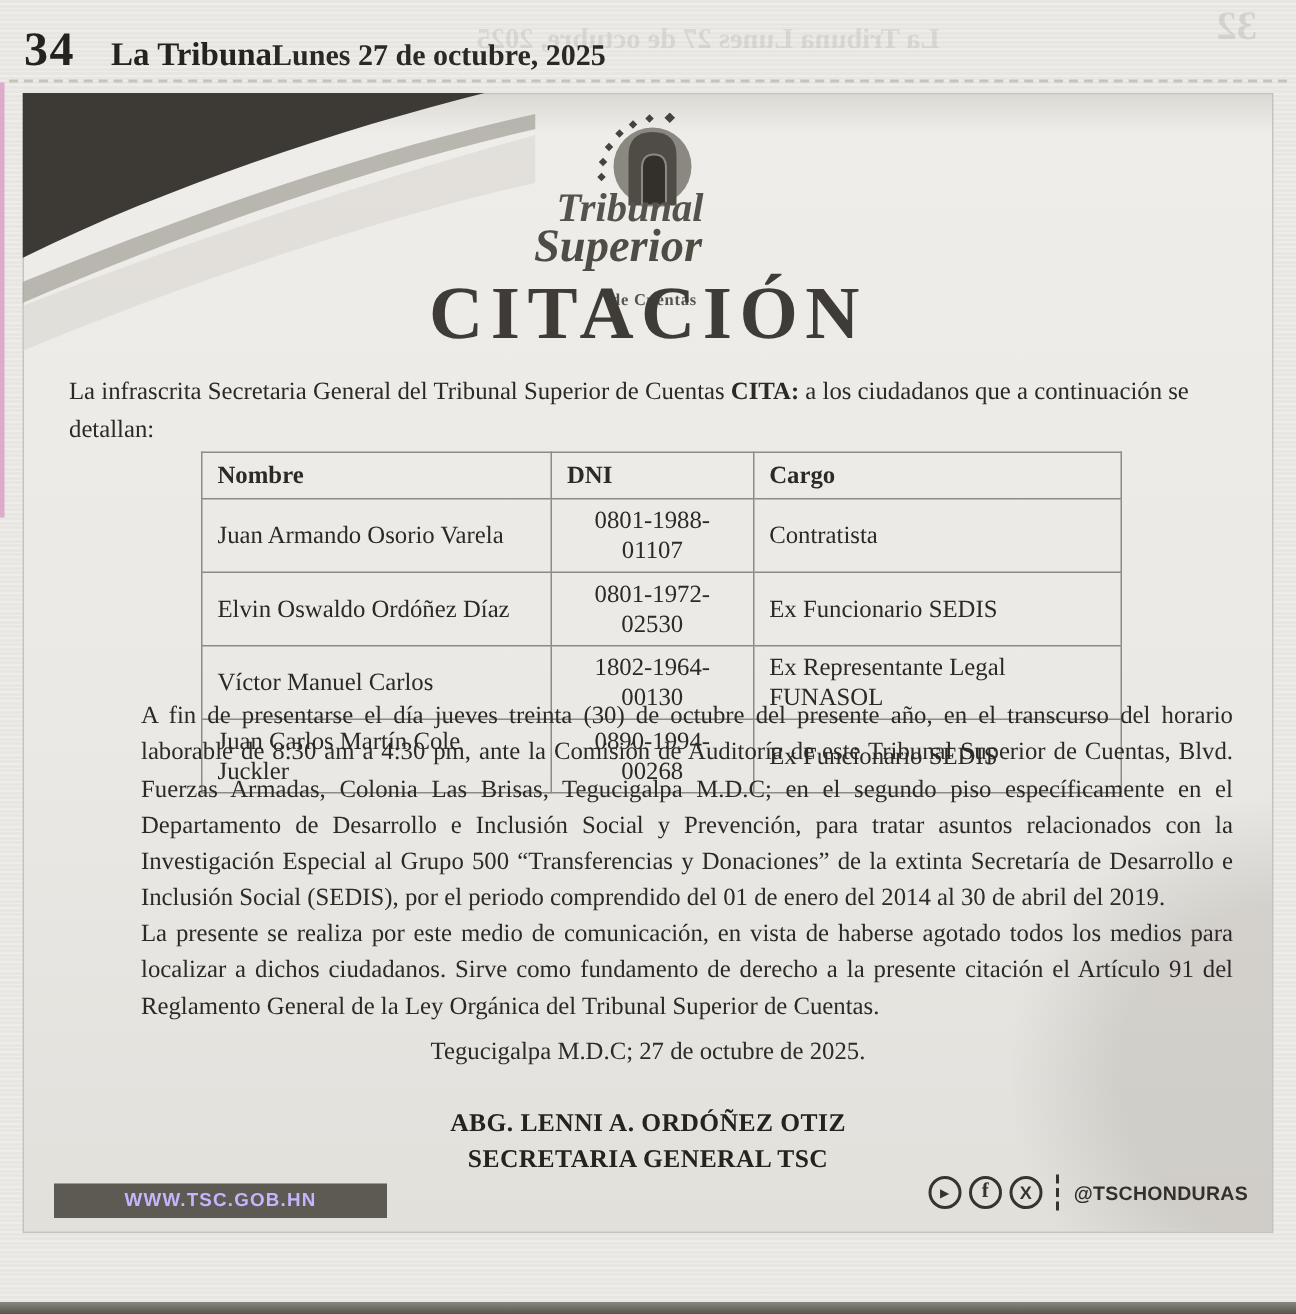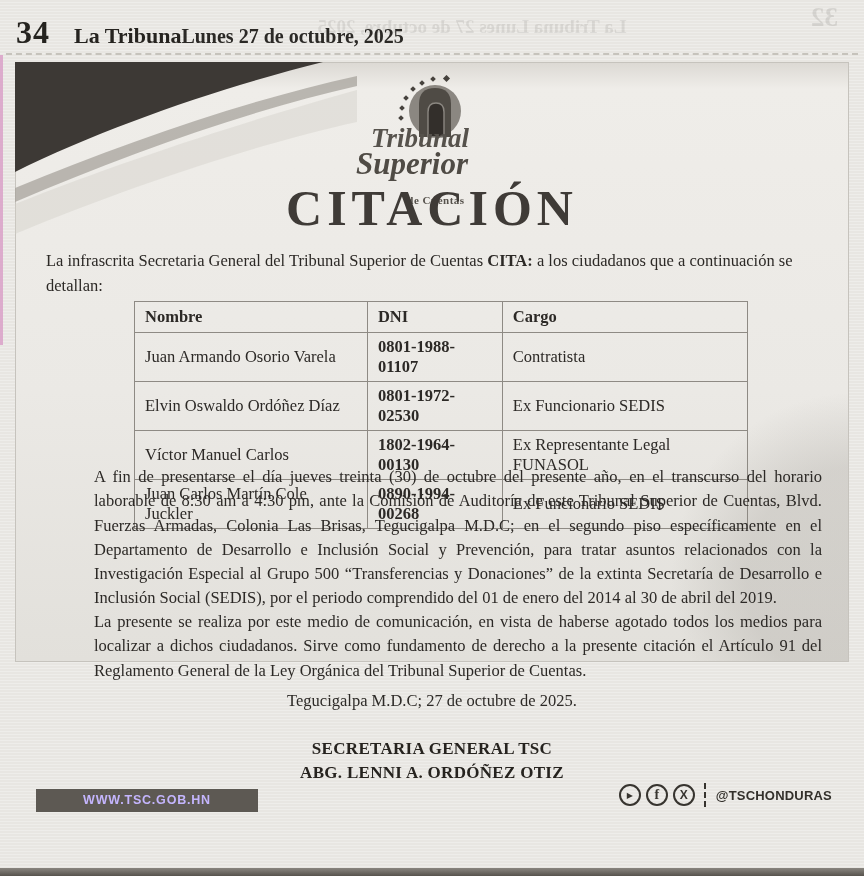--- a/index.html
+++ b/index.html
@@ -18,21 +18,21 @@
     transform:scaleX(-1);opacity:.12;font-weight:bold;font-size:19px;color:#55524d;z-index:1;}
   .ghost-num{position:absolute;top:2px;right:26px;transform:scaleX(-1);opacity:.14;
     font-weight:bold;font-size:27px;color:#55524d;z-index:1;}
   .dashed-rule{position:absolute;top:53px;left:6px;right:6px;border-top:2px dashed #c6c3bc;z-index:3;}
   .edge-pink{position:absolute;left:0;top:55px;width:3px;height:290px;background:#d9a0c8;opacity:.85;z-index:4;}
   .bottom-strip{position:absolute;left:0;bottom:0;width:100%;height:8px;
     background:linear-gradient(180deg,#8a8680,#57534d);z-index:4;}
 
   
   .ad{
-    position:absolute;left:15px;top:62px;width:834px;height:600px;z-index:2;
+    position:absolute;left:15px;top:62px;width:834px;height:760px;z-index:2;
     background:linear-gradient(180deg,#dcd9d4 0,#efede9 26px,#ebe9e5 55%,#e2e0db 100%);
     border:1px solid #c6c3bd;box-sizing:border-box;
   }
   .ad::after{content:"";position:absolute;inset:0;pointer-events:none;
     background:radial-gradient(circle at 101% 86%, rgba(140,136,129,.22) 0 110px, rgba(0,0,0,0) 185px);}
   .swoosh{position:absolute;top:-1px;left:-1px;z-index:1;}
 
   .logo{position:absolute;top:12px;left:0;right:0;text-align:center;z-index:2;line-height:1;}
   .logo-emblem{display:block;margin:0 auto;}
   .logo-l1{font-style:italic;font-weight:600;font-size:27px;color:#56524c;margin-top:-16px;transform:translateX(-12px);}
@@ -43,21 +43,21 @@
     font-size:50px;font-weight:700;letter-spacing:5px;color:#3f3b37;}
 
   .intro{position:absolute;top:186px;left:30px;right:28px;z-index:2;
     font-size:16.5px;line-height:1.5;color:#2c2926;}
 
   .cit-table{position:absolute;top:238px;left:118px;width:614px;z-index:2;}
   .cit-table table{border-collapse:collapse;width:100%;font-size:16.5px;color:#2c2926;}
   .cit-table th,.cit-table td{border:1.5px solid #8e8a84;padding:4px 10px;}
   .cit-table th{font-weight:bold;text-align:left;height:22px;}
   .cit-table td{text-align:left;height:26px;}
-  .cit-table td.dni{font-weight:bold;}
+  .cit-table td.dni{text-align:center;}
   .col-nombre{width:38%;} .col-dni{width:22%;} .col-cargo{width:40%;}
 
   .body-par{position:absolute;left:30px;right:26px;z-index:2;
     font-size:16.5px;line-height:1.47;text-align:justify;color:#2c2926;margin-left:48px;}
   .body1{top:402px;} .body2{top:547px;}
   .dateline{position:absolute;top:628px;left:0;right:0;text-align:center;z-index:2;font-size:16.5px;}
   .signature{position:absolute;top:674px;left:0;right:0;text-align:center;z-index:2;
     font-weight:bold;font-size:17px;line-height:1.4;color:#26231f;letter-spacing:.3px;}
 
   .url-bar{position:absolute;left:20px;top:726px;width:222px;height:23px;z-index:2;
@@ -159,22 +159,22 @@
         </tbody>
       </table>
     </div>
 
     <div class="body-par body1">A fin de presentarse el día jueves treinta (30) de octubre del presente año, en el transcurso del horario laborable de 8:30 am a 4:30 pm, ante la Comisión de Auditoría de este Tribunal Superior de Cuentas, Blvd. Fuerzas Armadas, Colonia Las Brisas, Tegucigalpa M.D.C; en el segundo piso específicamente en el Departamento de Desarrollo e Inclusión Social y Prevención, para tratar asuntos relacionados con la Investigación Especial al Grupo 500 “Transferencias y Donaciones” de la extinta Secretaría de Desarrollo e Inclusión Social (SEDIS), por el periodo comprendido del 01 de enero del 2014 al 30 de abril del 2019.</div>
     <div class="body-par body2">La presente se realiza por este medio de comunicación, en vista de haberse agotado todos los medios para localizar a dichos ciudadanos. Sirve como fundamento de derecho a la presente citación el Artículo 91 del Reglamento General de la Ley Orgánica del Tribunal Superior de Cuentas.</div>
 
     <div class="dateline">Tegucigalpa M.D.C; 27 de octubre de 2025.</div>
 
     <div class="signature">
+      <div>ABG. LENNI A. ORDÓÑEZ OTIZ</div>
       <div>SECRETARIA GENERAL TSC</div>
-      <div>ABG. LENNI A. ORDÓÑEZ OTIZ</div>
     </div>
 
     <div class="url-bar">WWW.TSC.GOB.HN</div>
 
     <div class="social">
       <span class="soc-circle soc-yt">▶</span>
       <span class="soc-circle soc-fb">f</span>
       <span class="soc-circle soc-x">X</span>
       <span class="soc-divider"></span>
       <span class="handle">@TSCHONDURAS</span>

